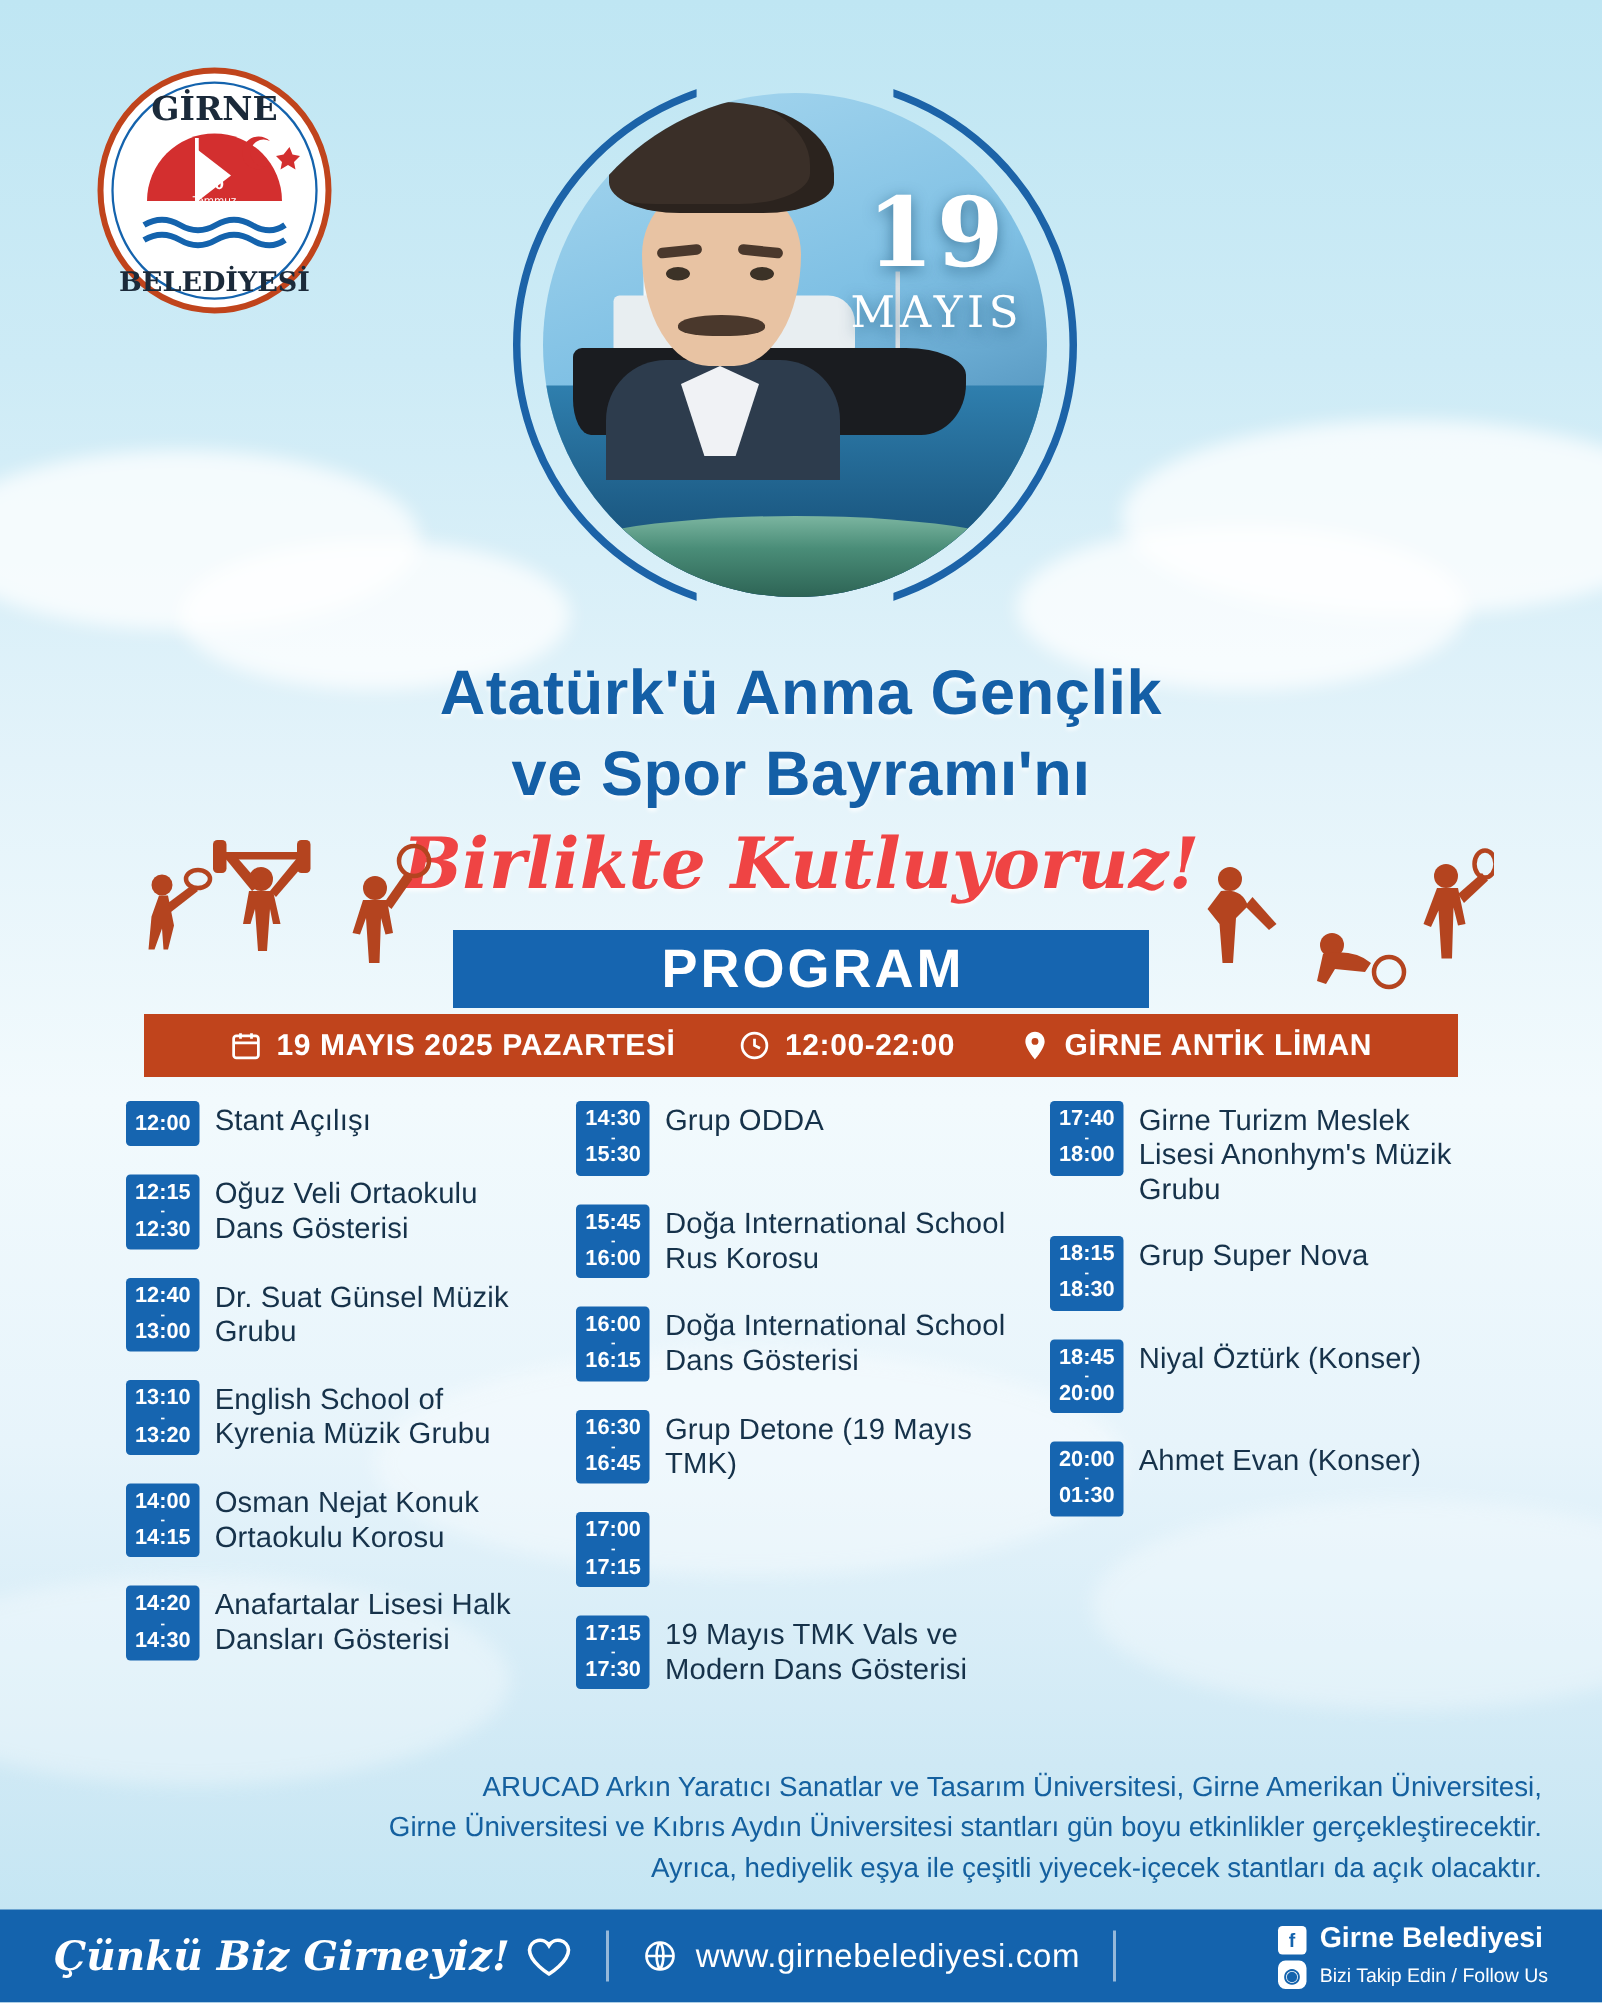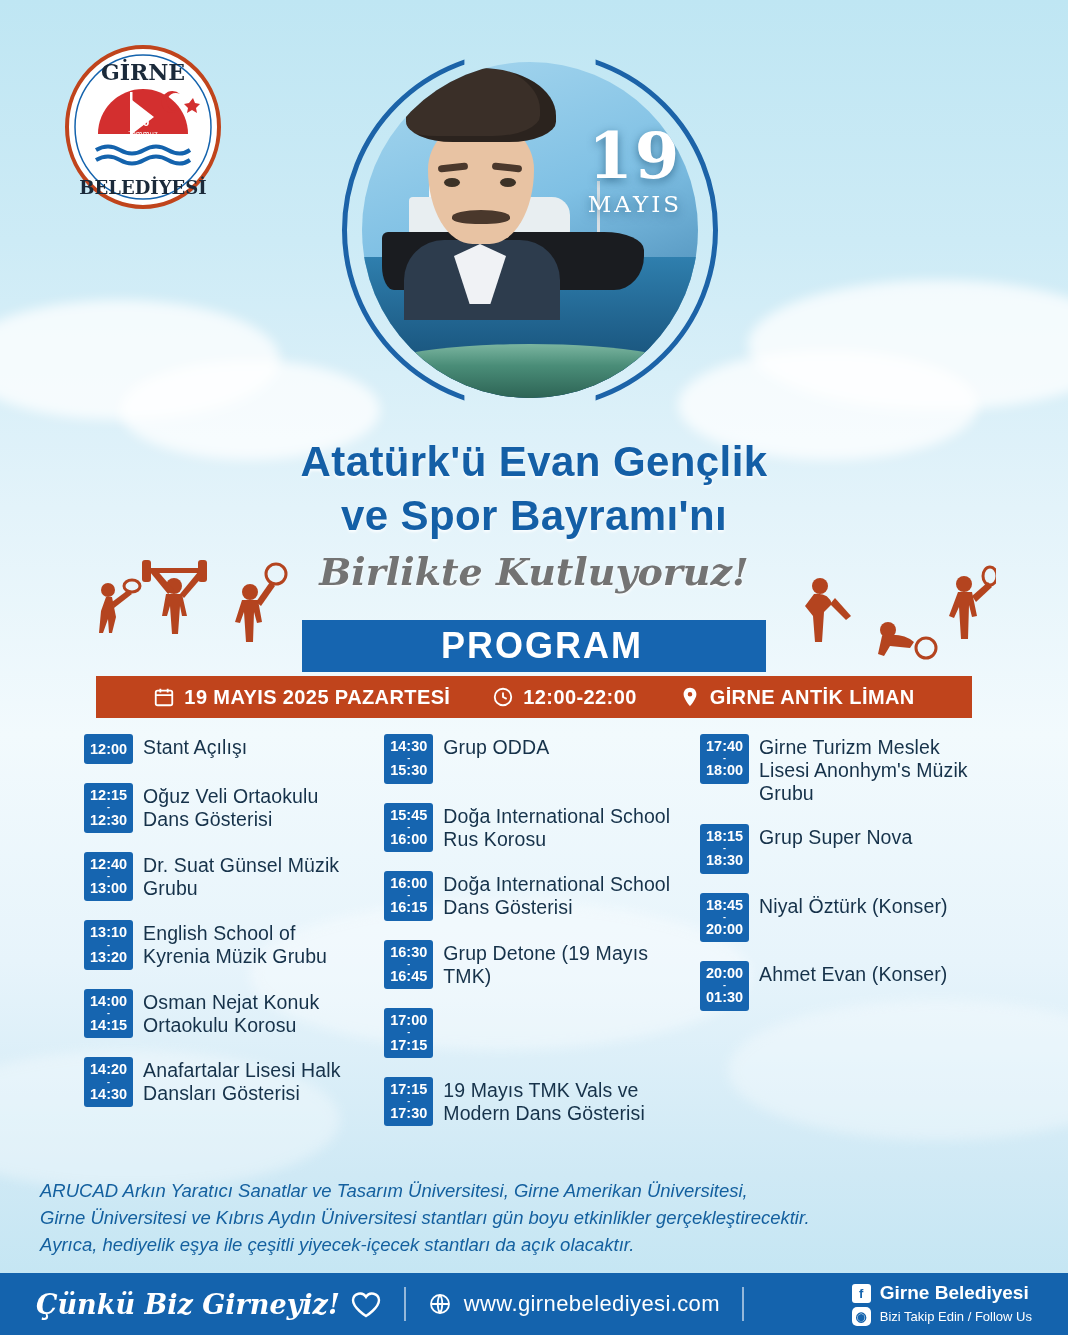--- a/index.html
+++ b/index.html
@@ -127,35 +127,35 @@
     position: absolute; right: 16px; top: 64px;
     text-align: center; color: #ffffff;
     text-shadow: 0 3px 10px rgba(10,60,95,.55);
   }
   .hero-19 .num {
     font-family: "DejaVu Serif", serif;
     font-size: 64px; font-weight: 700; letter-spacing: 2px; line-height: .95;
   }
   .hero-19 .mayis {
     font-family: "DejaVu Serif", serif;
-    font-size: 23px; letter-spacing: 3px; margin-top: 4px;
+    font-size: 29px; letter-spacing: 3px; margin-top: 4px;
   }
 
   
   .title-block { position: absolute; left: 0; right: 0; top: 435px; text-align: center; }
   .title-line {
     font-size: 42px; font-weight: 700; color: #145fa6;
     letter-spacing: .4px; line-height: 1.28;
     text-shadow: 0 2px 3px rgba(255,255,255,.9);
   }
   .script {
     margin-top: 6px;
     font-family: "DejaVu Serif", serif;
     font-style: italic; font-weight: 700;
-    font-size: 38px; color: #737373;
+    font-size: 47px; color: #ef4444;
     text-shadow: 0 2px 3px rgba(255,255,255,.9);
   }
 
   
   .athletes-l, .athletes-r {
     position: absolute; top: 556px; height: 120px;
   }
   .athletes-l { left: 78px; width: 216px; }
   .athletes-r { right: 72px; width: 204px; }
   .athletes-l svg, .athletes-r svg { width: 100%; height: 100%; }
@@ -201,21 +201,21 @@
   .time .dash { font-size: 9px; line-height: .9; display: block; }
   .time.single { padding: 7px 6px; }
   .desc {
     font-size: 19.5px; color: #16324a; line-height: 1.18; padding-top: 2px;
     letter-spacing: .1px;
   }
 
   
   .note {
     position: absolute; left: 40px; right: 40px; top: 1178px;
-    text-align: left; font-style: italic; color: #14609f;
+    text-align: right; color: #14609f;
     font-size: 18.5px; line-height: 1.45;
   }
 
   
   .bottom {
     position: absolute; left: 0; right: 0; bottom: 0; height: 62px;
     background: #1463ad; display: flex; align-items: center;
     padding: 0 36px; gap: 22px;
   }
   .slogan {
@@ -291,21 +291,21 @@
     </div>
 
     <div class="hero-19">
       <div class="num">19</div>
       <div class="mayis">MAYIS</div>
     </div>
   </div>
 </div>
 
 <div class="title-block">
-  <div class="title-line">Atatürk'ü Evan Gençlik</div>
+  <div class="title-line">Atatürk'ü Anma Gençlik</div>
   <div class="title-line">ve Spor Bayramı'nı</div>
   <div class="script">Birlikte Kutluyoruz!</div>
 </div>
 
 <div class="athletes-l">
   <svg viewBox="0 0 216 120" xmlns="http://www.w3.org/2000/svg" fill="#b4441f">
     <g>
       <circle cx="30" cy="34" r="7"></circle>
       <path d="M28 41 l6 0 4 20 -4 16 -3 0 -1 -14 -5 14 -4 0 2 -22 z"></path>
       <path d="M34 46 l16 -12 4 4 -18 14 z"></path>

